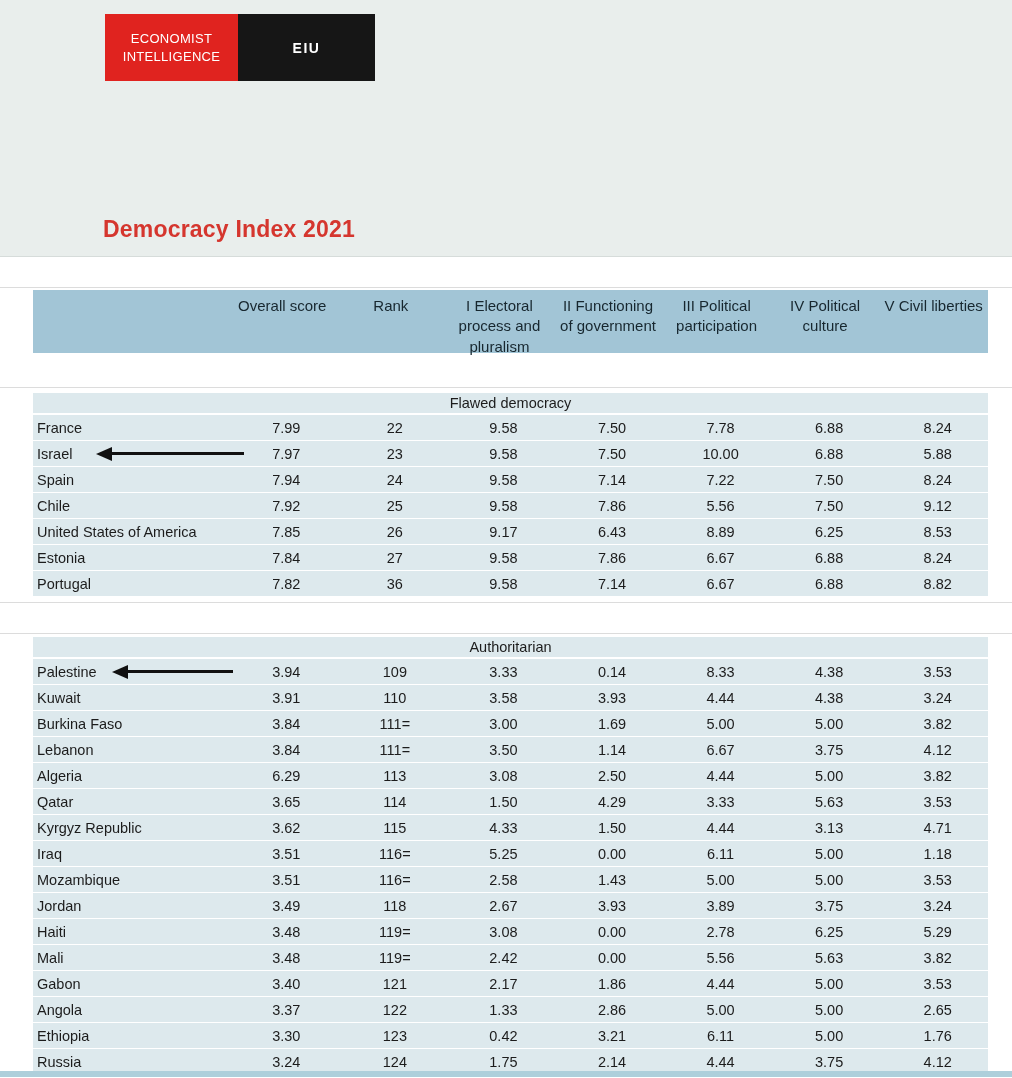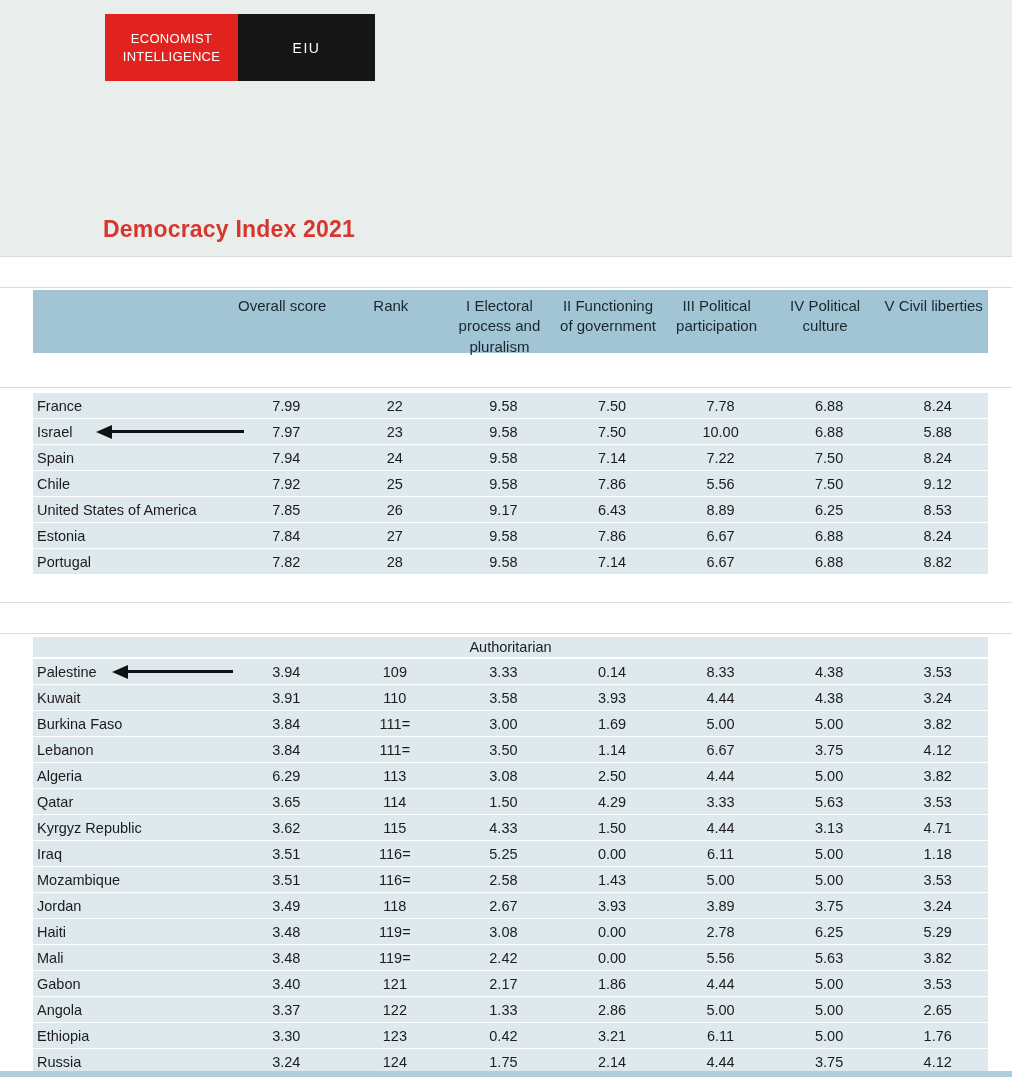--- a/index.html
+++ b/index.html
@@ -15,21 +15,21 @@
     border-bottom:1px solid #d6dcda;
   }
   .logo{position:absolute;left:105px;top:14px;height:67px;display:flex;}
   .logo-red{
     width:133px;background:var(--brand-red,#e0231f);color:#fff;
     font-weight:normal;font-size:13px;line-height:1.35;letter-spacing:.3px;
     display:flex;flex-direction:column;align-items:center;justify-content:center;text-align:center;
   }
   .logo-black{
     width:137px;background:var(--brand-black,#161616);color:#fff;
-    font-weight:normal;font-size:14px;letter-spacing:1.5px;
+    font-weight:bold;font-size:14px;letter-spacing:1.5px;
     display:flex;align-items:center;justify-content:center;
   }
   .page-title{
     position:absolute;left:103px;top:208px;
     font-size:23px;font-weight:bold;color:var(--title-red,#d5362e);
     letter-spacing:.2px;
     margin-top:8px;
   }
   .hairline{position:absolute;left:0;width:1012px;height:1px;background:#dcdcdc;}
   .hl-1{top:287px}.hl-2{top:387px}.hl-3{top:602px}.hl-4{top:633px}
@@ -101,20 +101,21 @@
     <div class="header-cell">I Electoral process and pluralism</div>
     <div class="header-cell">II Functioning of government</div>
     <div class="header-cell">III Political participation</div>
     <div class="header-cell">IV Political culture</div>
     <div class="header-cell">V Civil liberties</div>
   </div>
 
 <div id="table-body">
 
   <div class="section sec-1">
+    <div class="section-label">Flawed democracy</div>
     <div class="section-rows">
   <div class="row">
     <div class="country">France</div>
   <div class="val">7.99</div>
           <div class="val">22</div>
           <div class="val">9.58</div>
           <div class="val">7.50</div>
           <div class="val">7.78</div>
           <div class="val">6.88</div>
           <div class="val">8.24</div>
@@ -175,21 +176,21 @@
           <div class="val">9.58</div>
           <div class="val">7.86</div>
           <div class="val">6.67</div>
           <div class="val">6.88</div>
           <div class="val">8.24</div>
         </div>
 
   <div class="row">
     <div class="country">Portugal</div>
   <div class="val">7.82</div>
-          <div class="val">28</div>
+          <div class="val">36</div>
           <div class="val">9.58</div>
           <div class="val">7.14</div>
           <div class="val">6.67</div>
           <div class="val">6.88</div>
           <div class="val">8.82</div>
         </div>
 </div>
   </div>
 
   <div class="section sec-2">

